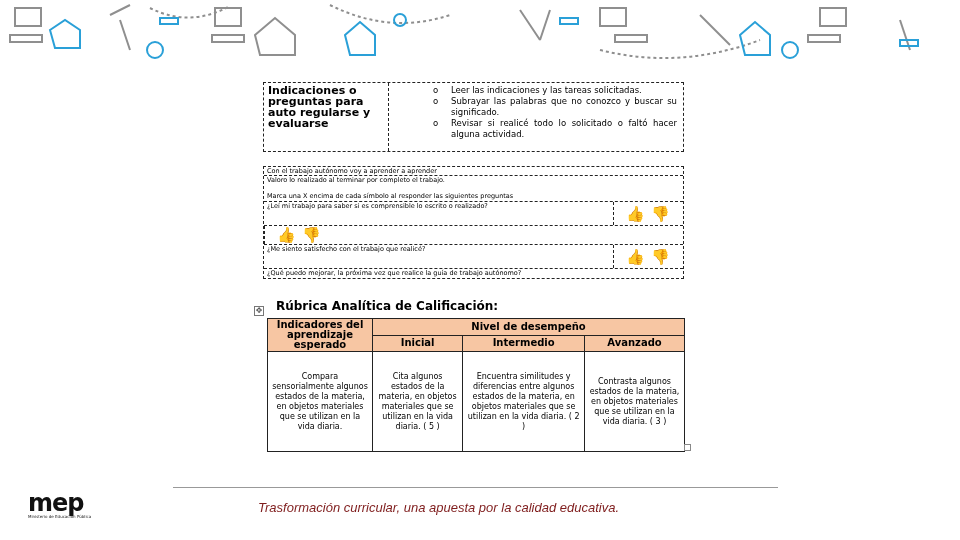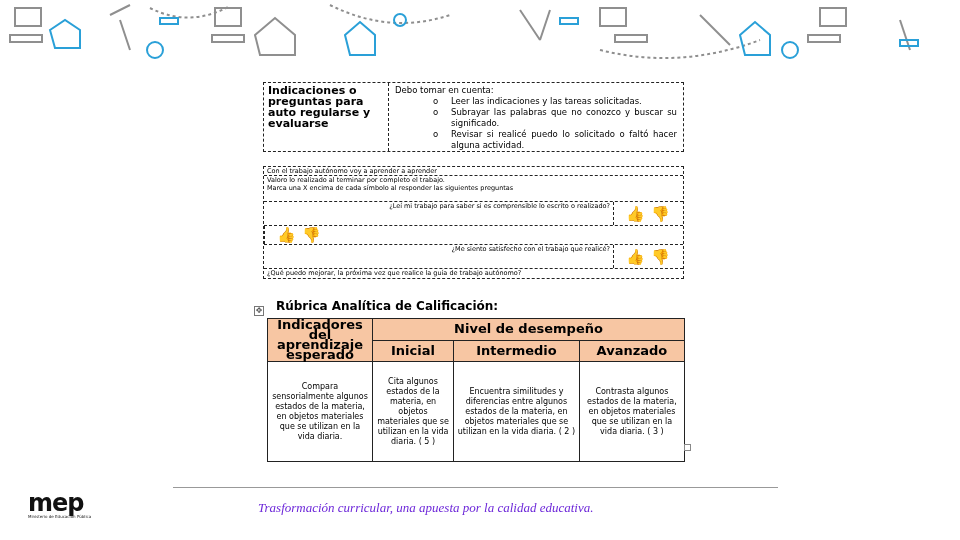--- a/index.html
+++ b/index.html
@@ -7,30 +7,30 @@
   .banner { position: absolute; left: 0; top: 0; width: 960px; height: 75px; overflow: hidden; }
   .box1 { position: absolute; left: 263px; top: 82px; width: 421px; height: 70px; border: 1px dashed #222; display: flex; }
   .box1 .left { width: 125px; border-right: 1px dashed #222; padding: 2px 4px; font-weight: bold; font-size: 11px; line-height: 11px; }
   .box1 .right { flex: 1; padding: 2px 6px; font-size: 8.5px; line-height: 11px; }
   .box1 ul { list-style: none; margin-left: 38px; }
   .box1 li { display: flex; gap: 10px; text-align: justify; }
   .box1 li .b { width: 8px; flex: none; }
   .box2 { position: absolute; left: 263px; top: 166px; width: 421px; height: 113px; border: 1px dashed #222; font-size: 6.5px; line-height: 8px; }
   .row { border-bottom: 1px dashed #222; padding: 0 3px; }
   .qrow { display: flex; border-bottom: 1px dashed #222; height: 24px; }
-  .qrow .q { flex: 1; padding: 0 3px; text-align: right; }
+  .qrow .q { flex: 1; padding: 0 3px; }
   .qrow .icons { width: 70px; border-left: 1px dashed #222; display: flex; align-items: center; justify-content: center; gap: 6px; font-size: 15px; color: #666; }
   .title-r { position: absolute; left: 276px; top: 299px; font-weight: bold; font-size: 12px; }
   .move-icon { position: absolute; left: 254px; top: 306px; width: 10px; height: 10px; border: 1px solid #777; font-size: 8px; line-height: 8px; text-align: center; color: #555; }
   table.rubric { position: absolute; left: 267px; top: 318px; width: 418px; border-collapse: collapse; font-size: 8px; line-height: 10px; text-align: center; }
-  table.rubric th { background: #f7c6a3; font-weight: bold; border: 1px solid #222; padding: 1px; font-size: 13px; }
+  table.rubric th { background: #f7c6a3; font-weight: bold; border: 1px solid #222; padding: 1px; font-size: 10px; }
   table.rubric td { border: 1px solid #222; padding: 2px 3px; vertical-align: middle; height: 100px; }
   .sq { position: absolute; left: 684px; top: 444px; width: 7px; height: 7px; border: 1px solid #888; }
   .footline { position: absolute; left: 173px; top: 487px; width: 605px; height: 1px; background: #999; }
-  .foot { position: absolute; left: 258px; top: 500px; font-style: italic; font-size: 13px; color: #6d28d9; font-family: Liberation Serif, serif; }
+  .foot { position: absolute; left: 258px; top: 500px; font-style: italic; font-size: 13px; color: #7f1d1d; font-family: Liberation Sans, sans-serif; }
   .logo { position: absolute; left: 28px; top: 492px; }
   .logo .word { font-size: 24px; font-weight: bold; letter-spacing: -1px; color: #111; line-height: 22px; }
   .logo .sub { font-size: 4px; line-height: 5px; color: #222; }
 </style>
 </head>
 <body>
 
 <div class="banner">
   <svg width="960" height="75" viewBox="0 0 960 75">
     <g fill="none" stroke="#8f8f8f" stroke-width="2">
@@ -61,43 +61,42 @@
       <path d="M740 35 L755 22 L770 35 L770 55 L745 55 Z"></path>
         <circle cx="790" cy="50" r="8"></circle>
       <rect x="900" y="40" width="18" height="6"></rect>
     </g>
   </svg>
 </div>
 
 <div class="box1">
   <div class="left">Indicaciones o preguntas para auto regularse y evaluarse</div>
   <div class="right">
-    <div>Debo tomar en cuenta:</div>
     <ul>
       <li>
           <span class="b">o</span>
           <span>Leer las indicaciones y las tareas solicitadas.</span>
         </li>
       <li>
           <span class="b">o</span>
           <span>Subrayar las palabras que no conozco y buscar su significado.</span>
         </li>
       <li>
           <span class="b">o</span>
-          <span>Revisar si realicé puedo lo solicitado o faltó hacer alguna actividad.</span>
+          <span>Revisar si realicé todo lo solicitado o faltó hacer alguna actividad.</span>
         </li>
     </ul>
   </div>
 </div>
 
 <div class="box2">
   <div class="row">Con el trabajo autónomo voy a aprender a aprender</div>
   <div class="row" style="height:26px">
     <div>Valoro lo realizado al terminar por completo el trabajo.</div>
-    <div style="">Marca una X encima de cada símbolo al responder las siguientes preguntas</div>
+    <div style="margin-top:8px">Marca una X encima de cada símbolo al responder las siguientes preguntas</div>
   </div>
   <div class="qrow">
     <div class="q">¿Leí mi trabajo para saber si es comprensible lo escrito o realizado?</div>
     <div class="icons">
         <span>👍</span>
         <span>👎</span>
       </div>
   </div>
   <div class="qrow" style="height:19px">
     <div class="icons">

